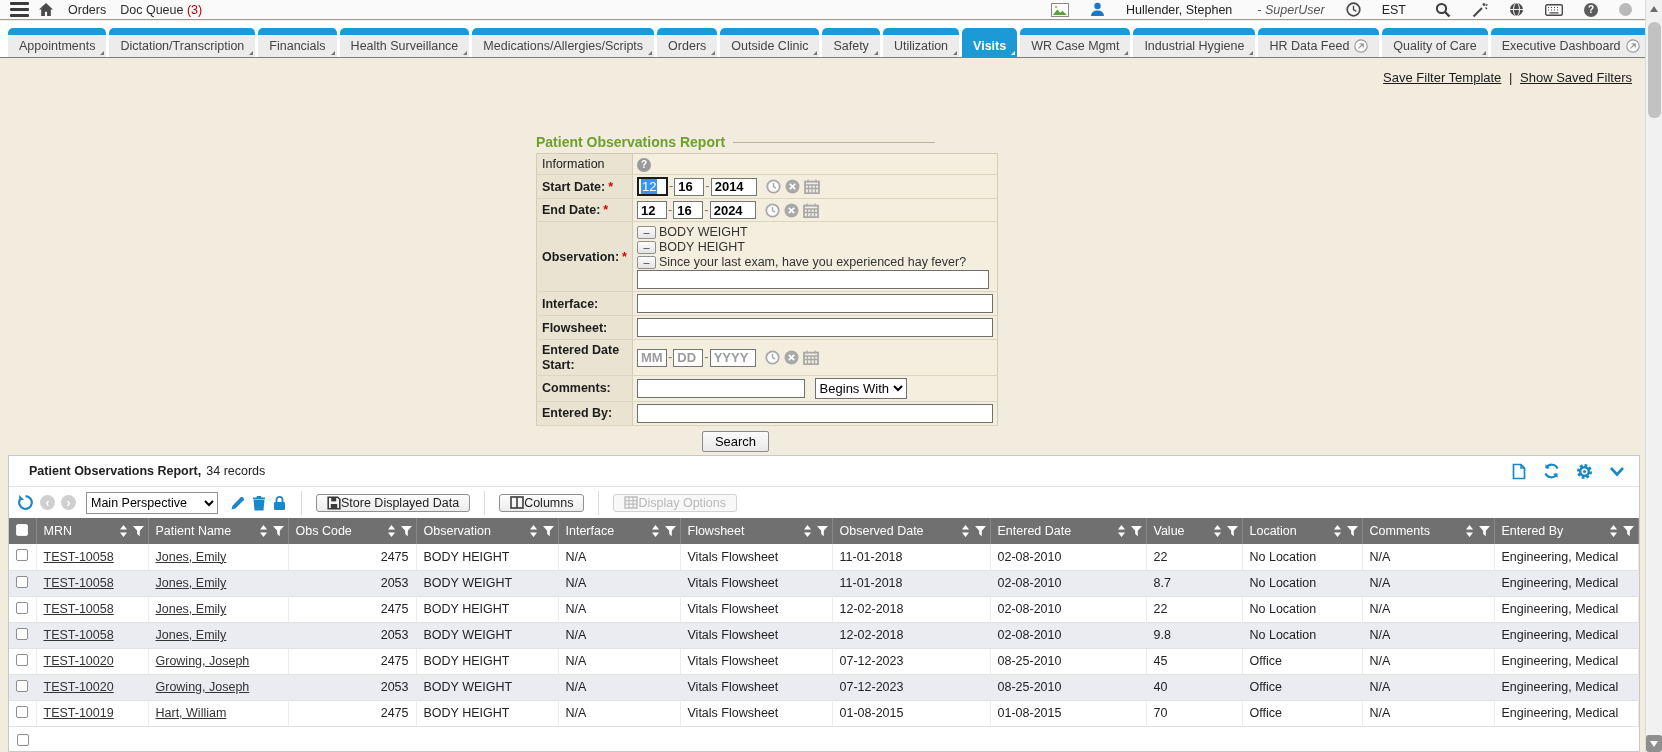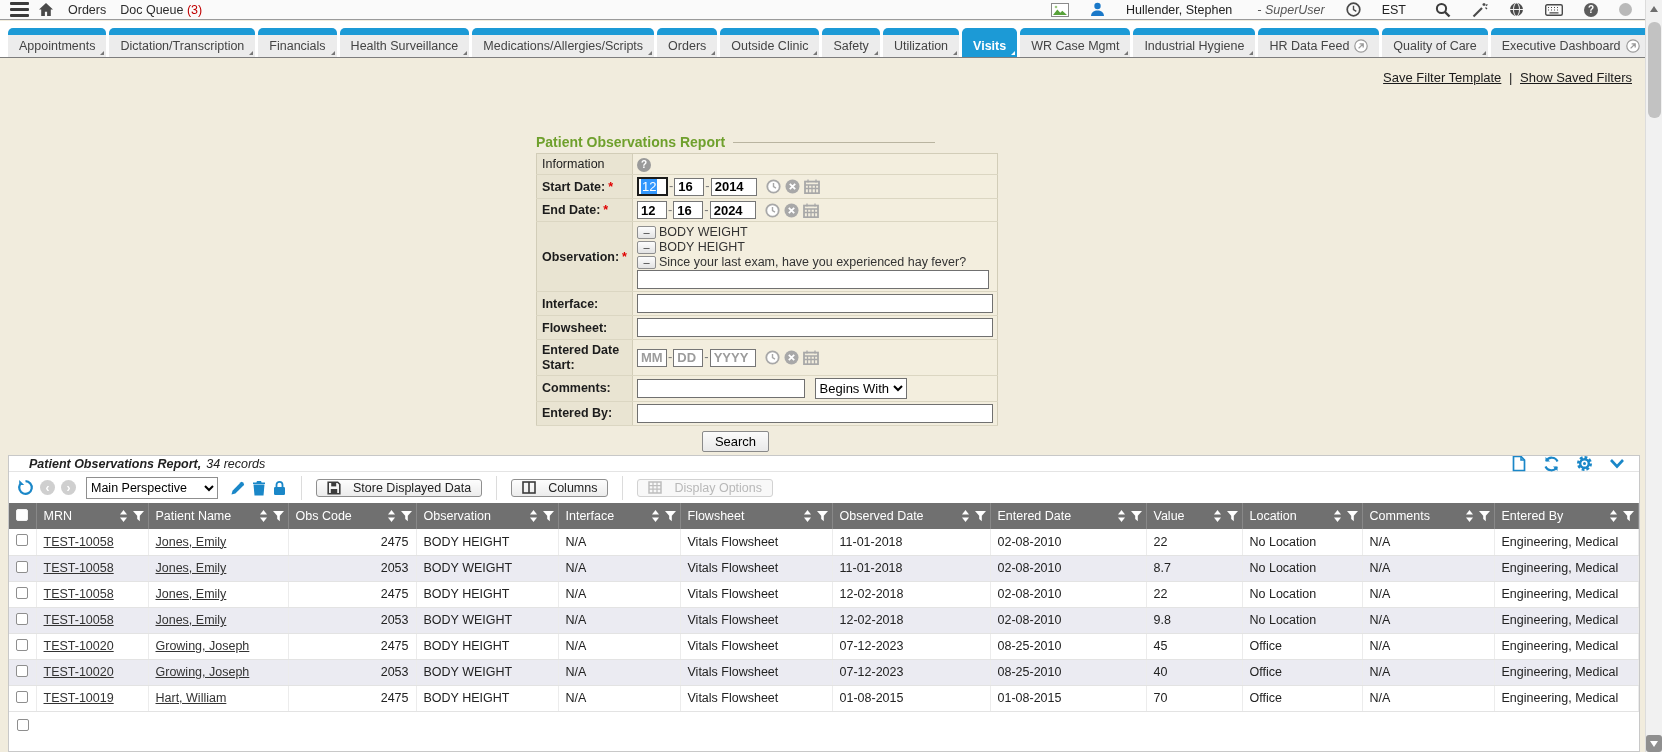--- a/index.html
+++ b/index.html
@@ -82,34 +82,34 @@
     font-size:13px; padding:2px 12px; background:linear-gradient(#fbfbfb,#e9e9e9);
     border:1px solid #8a8a8a; border-radius:2px; cursor:pointer; font-family:"Liberation Sans", sans-serif;
   }
   .help-circ { width:14px; height:14px; border-radius:50%; background:#9a9a9a; color:#fff; font-size:10px;
     font-weight:bold; display:inline-flex; align-items:center; justify-content:center; }
   
   .panel {
     position:absolute; left:8px; right:22px; top:455px; bottom:0;
     background:#fff; border:1px solid #c8c8c8; overflow:hidden;
   }
-  .panel-title { height:16px; display:flex; align-items:center; padding:0 14px 0 20px;
-    font-size:12.5px; border-bottom:1px solid #e4e4e4;font-style:italic; }
+  .panel-title { height:31px; display:flex; align-items:center; padding:0 14px 0 20px;
+    font-size:12.5px; border-bottom:1px solid #e4e4e4; }
   .panel-title b { font-weight:bold; }
   .panel-title .cnt { margin-left:5px; }
   .panel-ticons { margin-left:auto; display:flex; align-items:center; gap:16px; }
   .panel-ticons svg { display:block; cursor:pointer; }
   .toolbar { height:31px; display:flex; align-items:center; padding-left:8px; gap:6px; }
   .toolbar svg { display:block; }
   .tool-ic { cursor:pointer; }
   .nav-circ { width:15px; height:15px; border-radius:50%; background:#cfcfcf; color:#fff;
     font-size:12px; font-weight:bold; display:inline-flex; align-items:center; justify-content:center; line-height:1; }
   .vsep { width:1px; height:24px; background:#dcdcdc; margin:0 8px; }
   .btn {
-    display:inline-flex; gap:12px; background:linear-gradient(#fdfdfd,#ececec);
+    display:inline-flex; gap:0; background:linear-gradient(#fdfdfd,#ececec);
     border:1px solid #8f8f8f; border-radius:3px; padding:1px 10px; font-size:12.5px; color:#222;
     cursor:pointer; font-family:"Liberation Sans", sans-serif;
   }
   .btn.disabled { color:#b8b8b8; border-color:#d2d2d2; background:#f8f8f8; cursor:default; }
   select.persel { font-size:12.5px; height:22px; border:1px solid #8f8f8f; background:#fff; width:132px; font-family:"Liberation Sans", sans-serif; }
   
   table.grid { width:100%; border-collapse:collapse; table-layout:fixed; font-size:12.5px; }
   table.grid th {
     background:#707070; color:#fff; font-weight:normal; height:26px; padding:0 4px 0 7px;
     border-right:1px solid #888; text-align:left;

